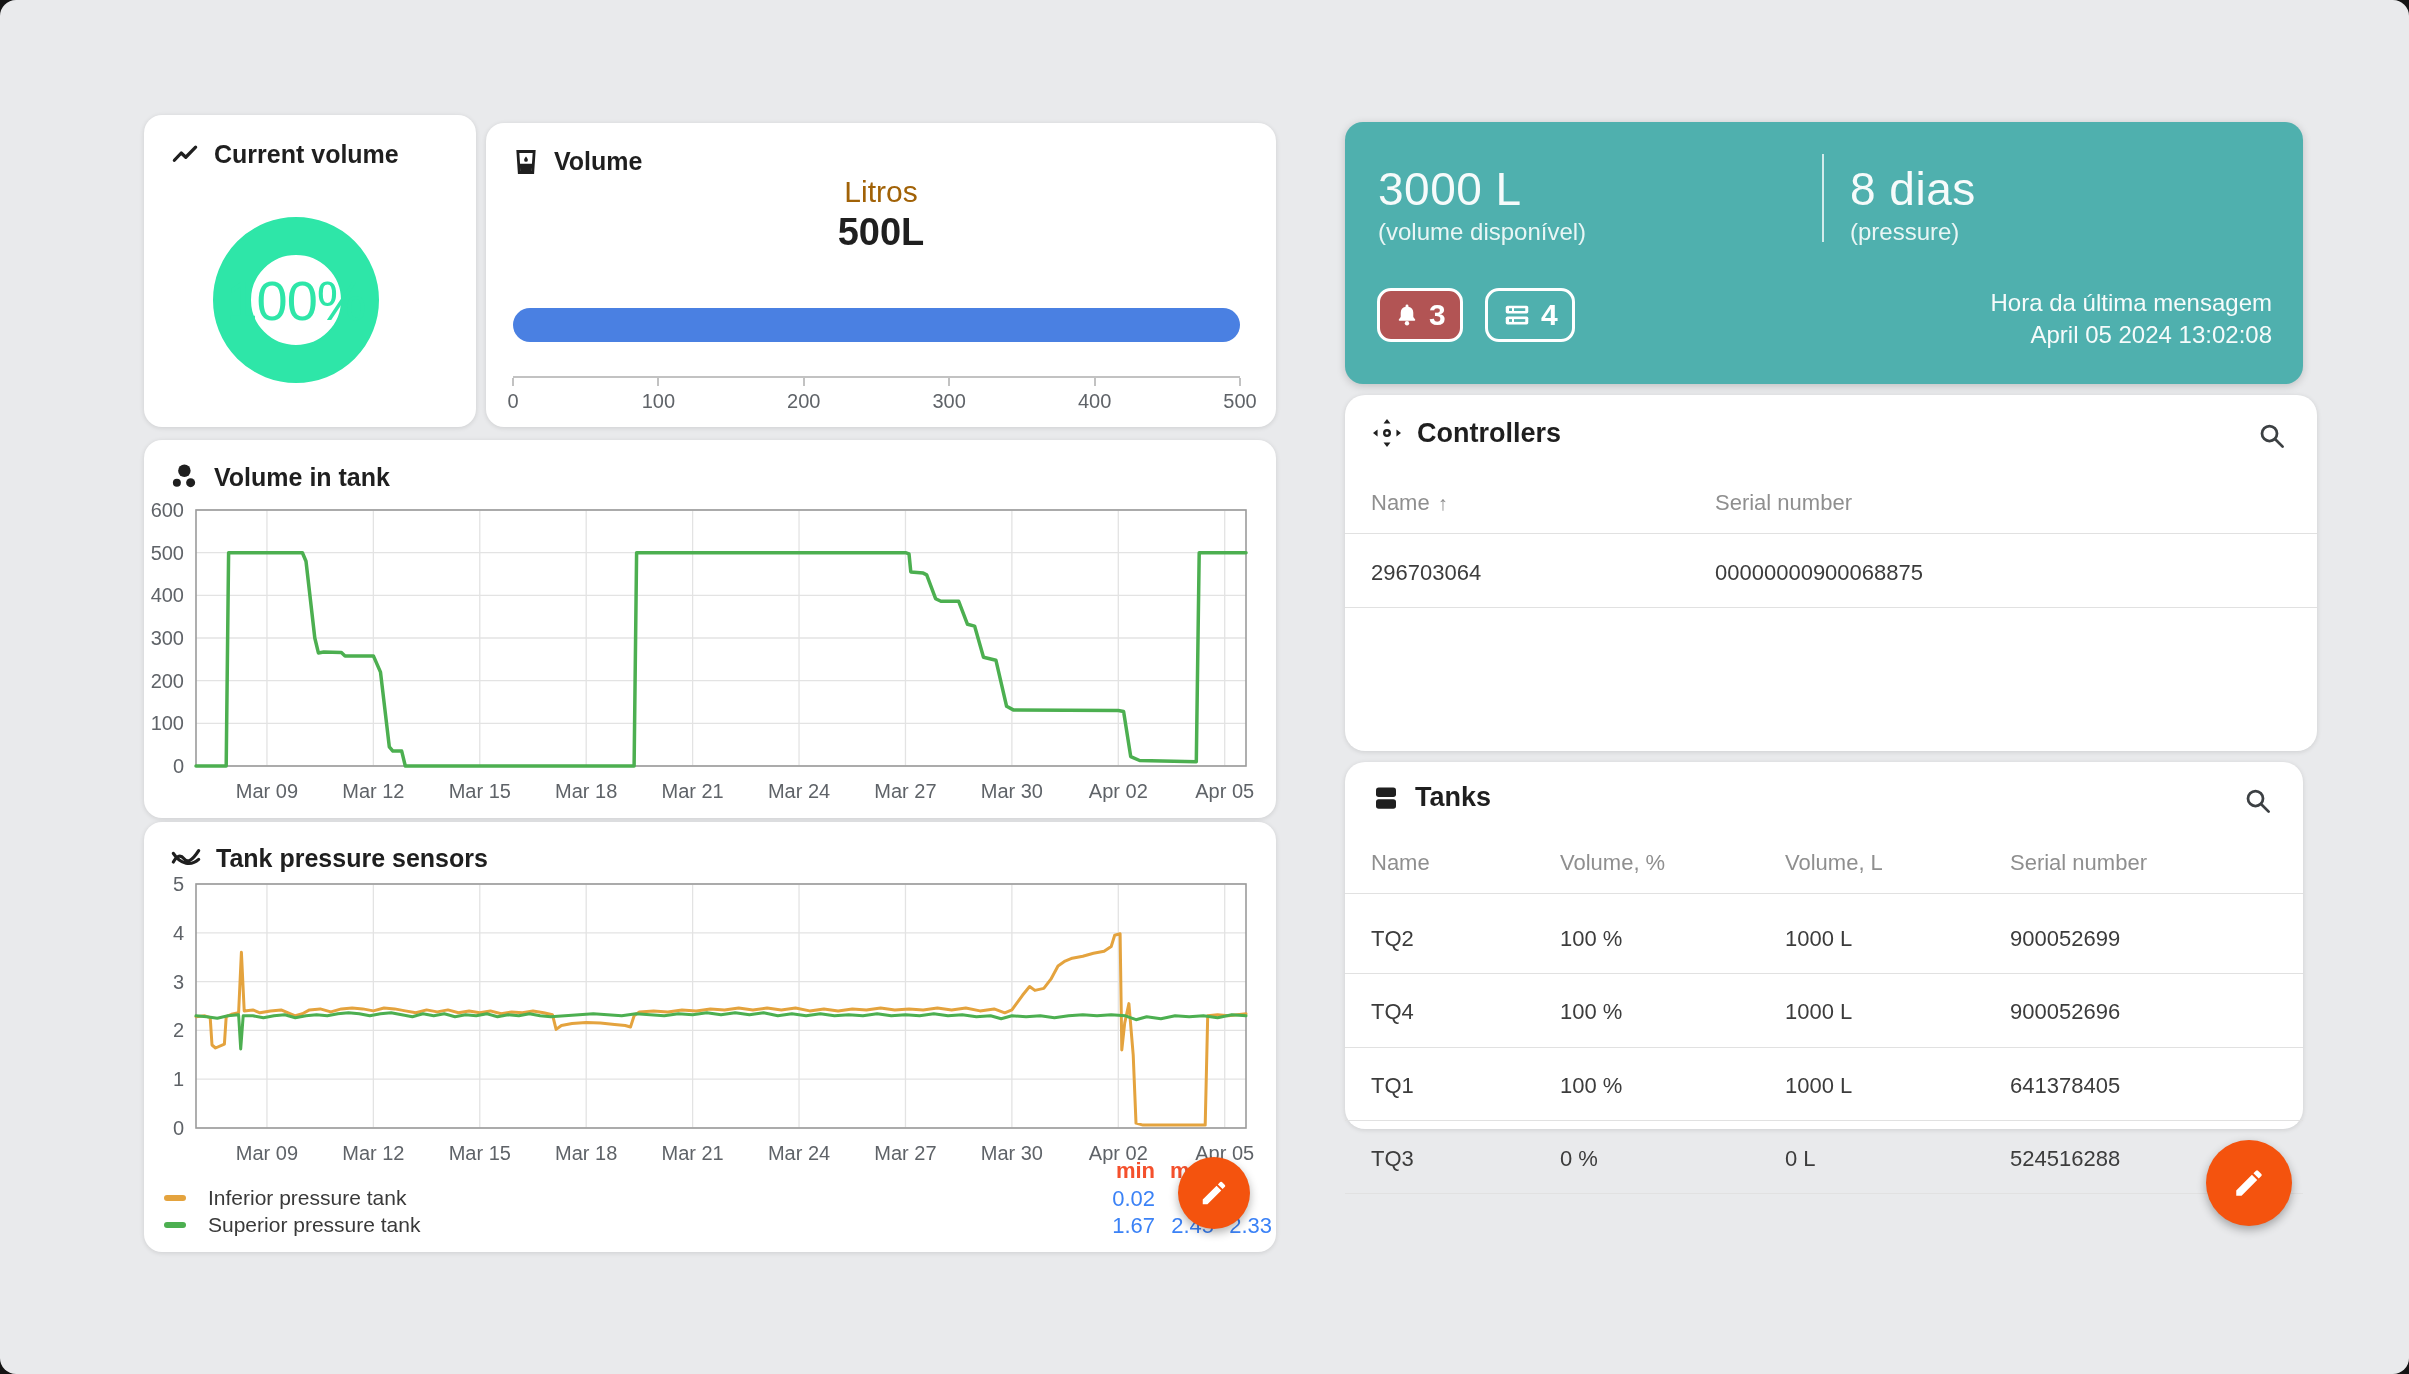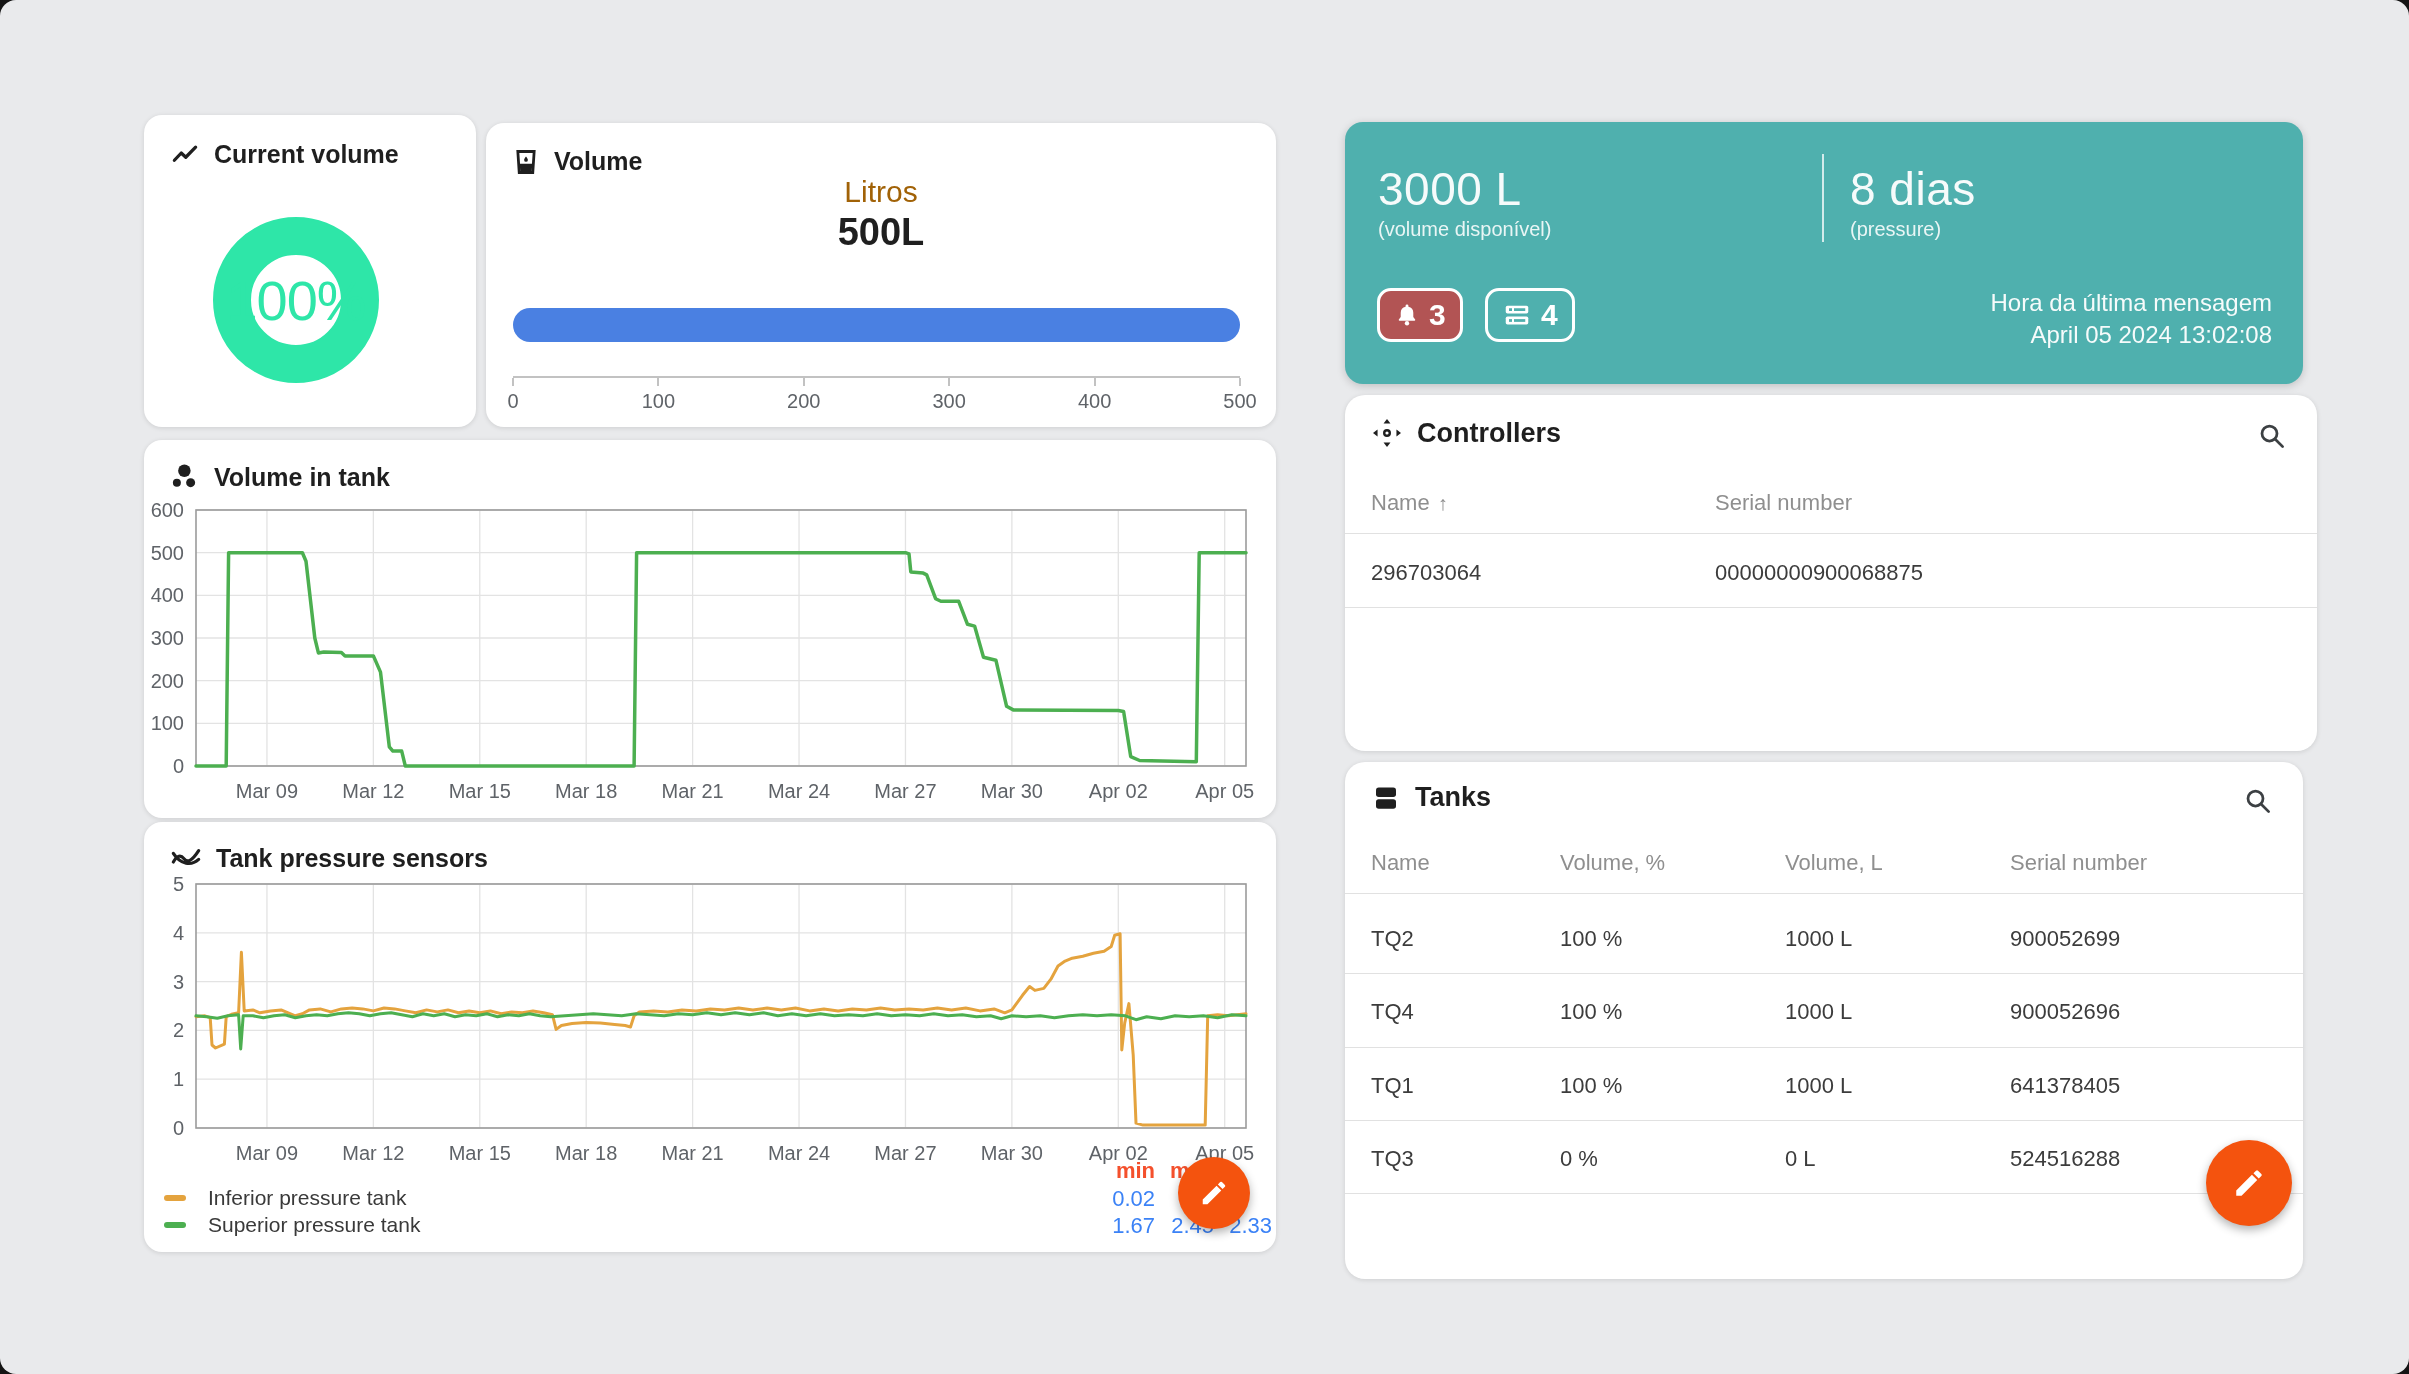--- a/index.html
+++ b/index.html
@@ -18,21 +18,21 @@
   .axis-tick{position:absolute;width:2px;height:8px;background:#c2c2c2;top:0;}
   .axis-label{position:absolute;top:12px;transform:translateX(-50%);font-size:20px;color:#5f6368;}
   .center-col{position:absolute;left:0;right:0;text-align:center;}
   
   .tbl-head{color:#8f8f8f;font-size:22px;font-weight:400;}
   .tbl-cell{color:#3c3c3c;font-size:22px;}
   .hdiv{position:absolute;left:0;right:0;border-top:1.5px solid #e1e1e1;}
   .sort-arrow{color:#8f8f8f;font-size:20px;margin-left:8px;}
   
   .teal-big{font-size:46px;font-weight:300;color:rgba(255,255,255,.95);letter-spacing:.5px;}
-  .teal-cap{font-size:20px;font-weight:300;color:rgba(255,255,255,.88);}
+  .teal-cap{font-size:24px;font-weight:300;color:rgba(255,255,255,.88);}
   .badge{position:absolute;height:54px;border:3px solid #fff;border-radius:14px;display:flex;align-items:center;justify-content:center;gap:9px;padding:0 14px;color:#fff;font-size:30px;font-weight:700;}
   .fab{position:absolute;border-radius:50%;display:flex;align-items:center;justify-content:center;box-shadow:0 4px 10px rgba(0,0,0,.30);cursor:pointer;}
   .legend-dash{display:inline-block;width:22px;height:6px;border-radius:3px;margin-right:22px;vertical-align:middle;}
   .legend-label{font-size:21px;color:#3a3a3a;vertical-align:middle;}
   .stat-col{position:absolute;width:74px;text-align:right;font-size:22px;color:#3b82f6;}
   .stat-head{font-weight:700;}
   .search-btn{position:absolute;width:34px;height:34px;display:flex;align-items:center;justify-content:center;cursor:pointer;}
 </style>
 </head>
 <body>
@@ -252,21 +252,21 @@
     </div>
     <div class="tbl-head" style="position:absolute;left:370px;top:95px;">Serial number</div>
     <div class="hdiv" style="top:138px;"></div>
     <div>
       <div class="tbl-cell" style="position:absolute;left:26px;top:165px;">296703064</div>
       <div class="tbl-cell" style="position:absolute;left:370px;top:165px;">00000000900068875</div>
     </div>
     <div class="hdiv" style="top:212px;"></div>
   </div>
 
-  <div class="card" style="left:1345px;top:762px;width:958px;height:517px;border-radius:20px;">
+  <div class="card" style="left:1345px;top:762px;width:958px;height:367px;border-radius:20px;">
     <div class="card-title" style="left:26px;top:20px;font-size:27px;">
       <svg width="30" height="30" viewBox="0 0 24 24">
         <rect x="4" y="3.5" width="16" height="7.6" rx="2.2" fill="#1f1f1f"></rect>
         <rect x="4" y="13" width="16" height="7.6" rx="2.2" fill="#1f1f1f"></rect>
       </svg>
       <span>Tanks</span>
     </div>
     <div class="search-btn" style="right:28px;top:22px;">
       <svg width="30" height="30" viewBox="0 0 24 24">
           <circle cx="10" cy="10" r="6" fill="none" stroke="#3c4043" stroke-width="2.2"></circle>

